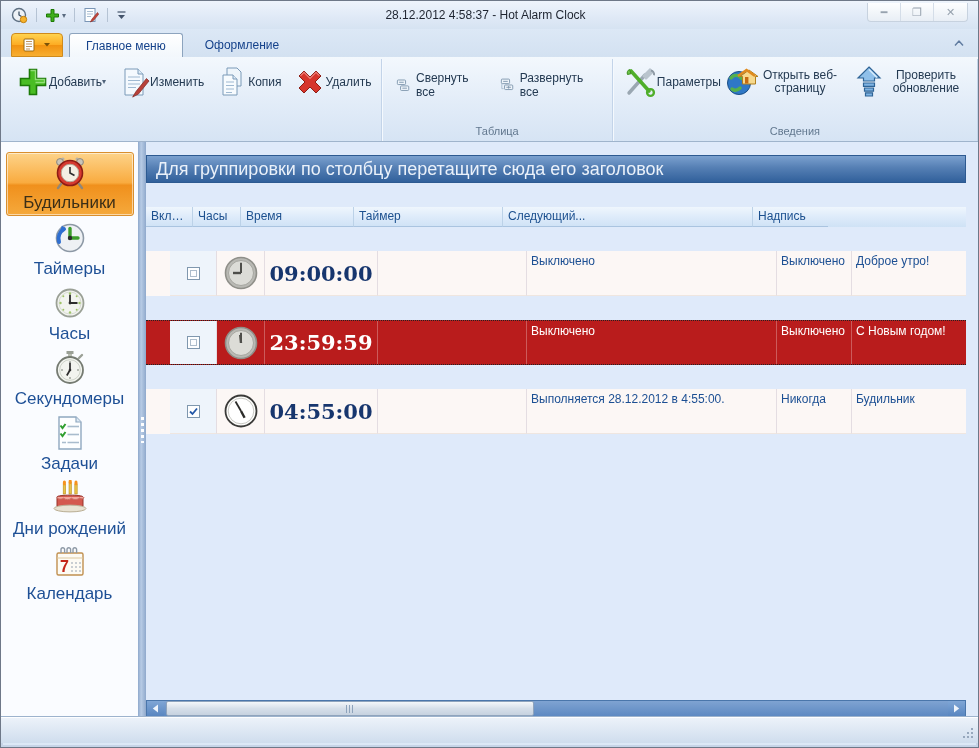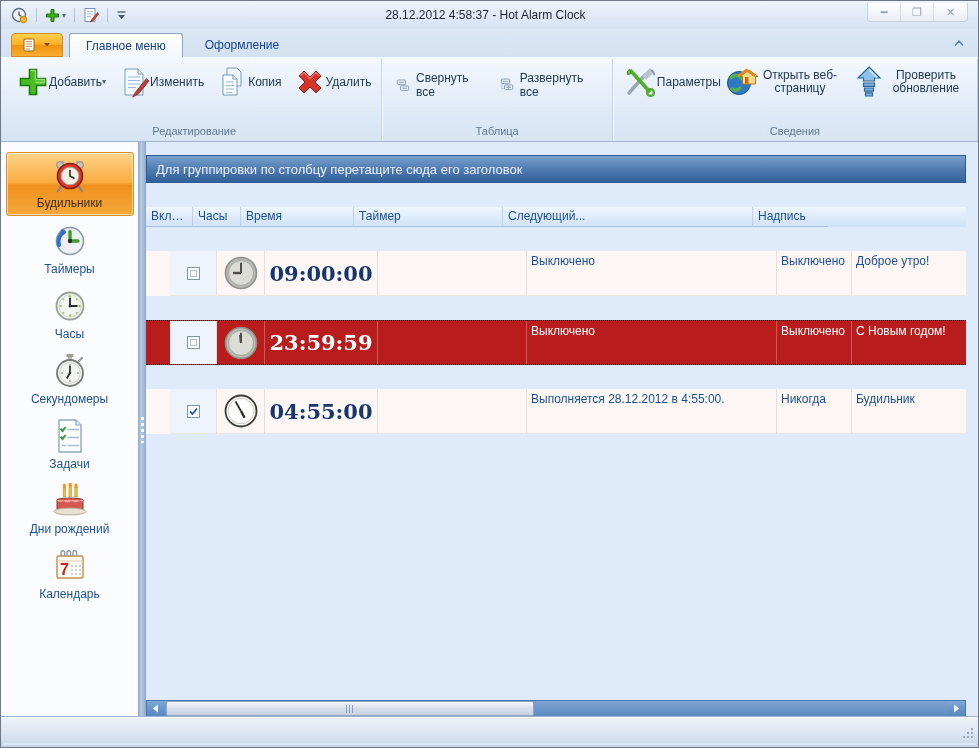--- a/index.html
+++ b/index.html
@@ -45,35 +45,35 @@
   .rbtn .rlabel { font-size:12px; color:#243a52; line-height:13px; text-align:center; max-width:92px; }
   .rbtn .dd { font-size:8px; color:#4f627a; line-height:8px; }
   .smallbtns { display:flex; gap:8px; padding:8px 6px; }
   .sbtn { display:flex; align-items:center; gap:5px; font-size:12px; color:#243a52; cursor:default; padding:2px 4px; border-radius:2px; }
 
   
   .main { display:flex; height:575px; }
   .sidebar { width:137px; background:#fafcff; padding-top:10px; display:flex; flex-direction:column; align-items:center; }
   .nav-item { width:128px; height:64px; display:flex; flex-direction:column; align-items:center;
     justify-content:center; gap:3px; border-radius:3px; cursor:default; margin-bottom:1px; }
-  .nav-item .nav-label { font-size:12px; color:#1e5096; }
+  .nav-item .nav-label { font-size:17px; color:#1e5096; }
   .nav-item.selected { background:linear-gradient(#fdd389,#f9ab3f 48%,#f0901c 52%,#f5a93c);
     border:1px solid #d98f2e; box-shadow:inset 0 0 0 1px rgba(255,255,255,.55); }
   .nav-item.selected .nav-label { color:#3c2f17; }
   .splitter { width:8px; background:linear-gradient(90deg,#8fa9cc,#b7cbe5 40%,#8fa9cc);
     display:flex; align-items:center; justify-content:center; cursor:col-resize; }
   .splitter .grip { width:3px; height:26px;
     background:repeating-linear-gradient(#fdfeff 0 3px, transparent 3px 6px); }
 
   .content { flex:1; position:relative; background:#dfeafa; padding:13px 0 0 0; }
   .tablewrap { width:820px; }
 
   .groupband { height:28px; background:linear-gradient(#7ba1cf,#557fb4 45%,#31609b);
     border:1px solid #2d5档; border:1px solid #2d5a91; display:flex; align-items:center;
-    padding-left:9px; font-size:13px; color:#eaf1fa; cursor:default; }
+    padding-left:9px; font-size:18px; color:#eaf1fa; cursor:default; }
 
   .grid { display:grid; grid-template-columns:47px 48px 113px 149px 250px 75px 1fr;margin-top:24px; }
   .thead { height:20px; background:linear-gradient(#eff6fd,#dceafa 55%,#cfe2f5); }
   .th { font-size:12px; color:#1c508f; padding:2px 3px 0 5px; border-right:1px solid #bcd2e8;
     border-bottom:1px solid #aac4e0; white-space:nowrap; overflow:hidden; text-overflow:ellipsis; cursor:default; }
 
   .trow { height:45px; background:#fcf7f5; cursor:default;padding-left:24px; }
   .td { padding:3px 4px; font-size:12px; color:#1c4f93; border-right:1px solid #e4dde2;
     border-bottom:1px solid #efe6e0; overflow:hidden; }
   .td.center { display:flex; align-items:center; justify-content:center; padding:0; }
@@ -211,21 +211,20 @@
         <div class="rbtn">
           <div class="ricon">
             <svg width="32" height="32" viewBox="0 0 32 32">
                 <path d="M5 10l5-5 6 6 6-6 5 5-6 6 6 6-5 5-6-6-6 6-5-5 6-6z" fill="#d6352c" stroke="#8e1d14" stroke-width="1"></path>
                 <path d="M6.5 9.8l3.5-3.5 6 6 6-6 3.4 3.4" fill="none" stroke="#f08f88" stroke-width="1.2" opacity=".85"></path>
               </svg>
           </div>
           <div class="rlabel">Удалить</div>
         </div>
       </div>
-      <div class="rgl">Редактирование</div>
     </div>
 
     <div class="rgroup">
       <div class="rbuttons">
         <div class="smallbtns">
           <div class="sbtn">
             <svg width="16" height="16" viewBox="0 0 16 16">
                 <rect x="1.5" y="2.5" width="9" height="5" rx="1" fill="#eef4fa" stroke="#7d95ad"></rect>
                 <path d="M3.5 5h5" stroke="#7d95ad"></path>
                 <rect x="5" y="9" width="9" height="5" rx="1" fill="#eef4fa" stroke="#7d95ad"></rect>

